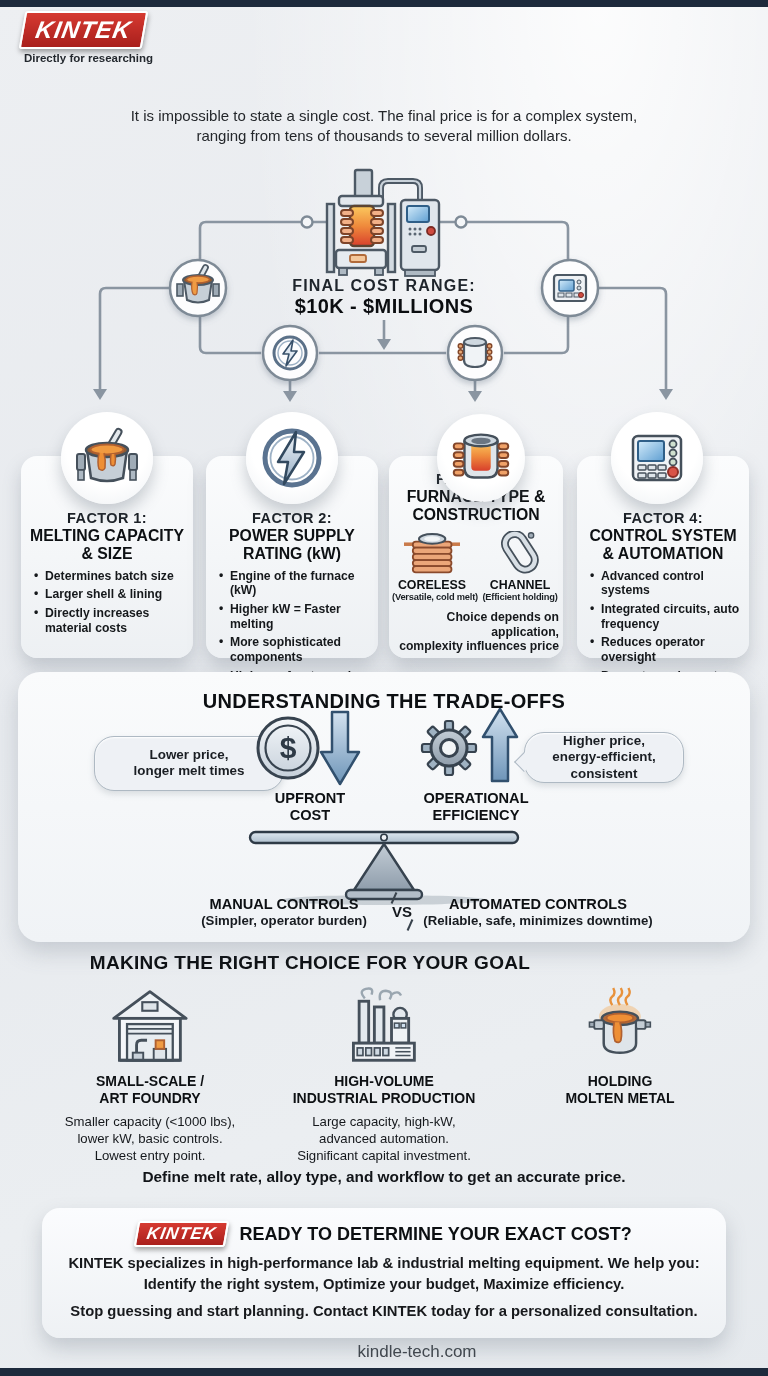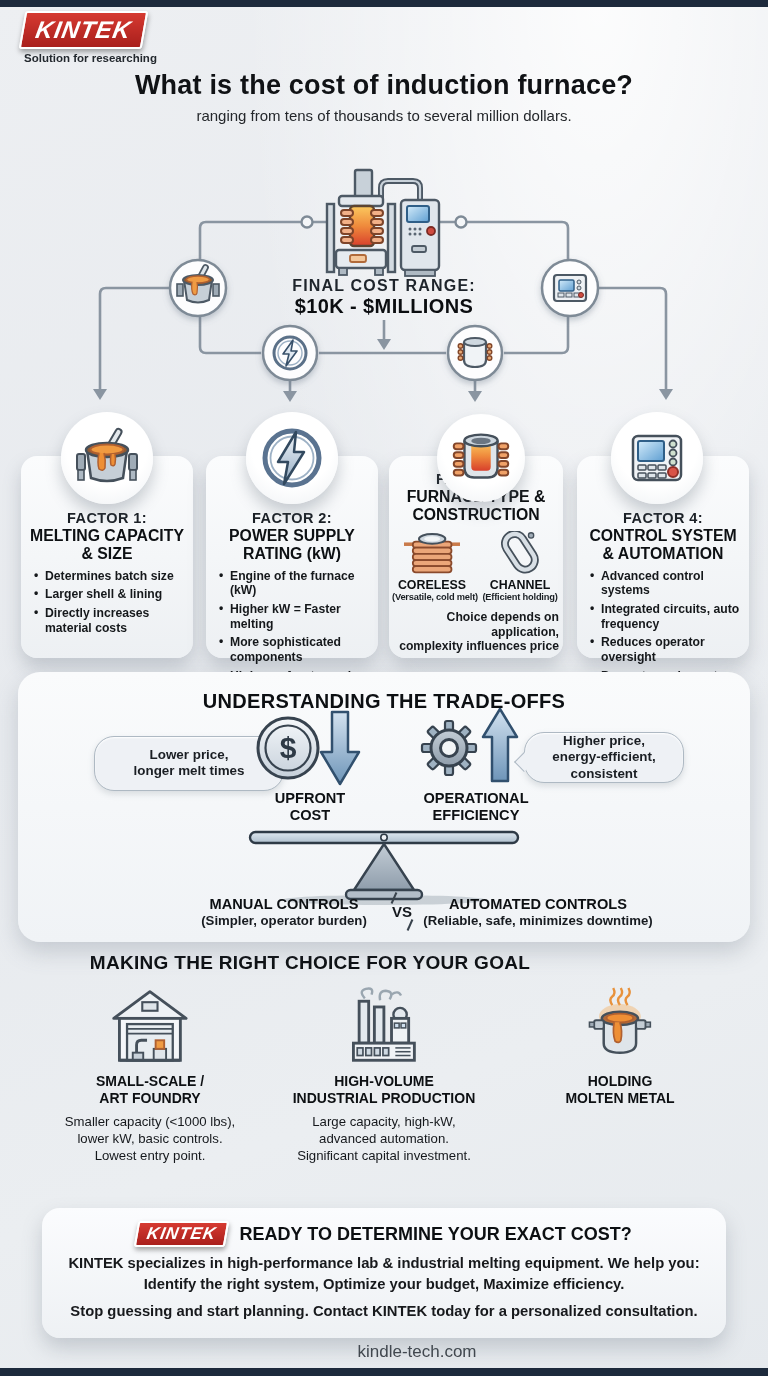--- a/index.html
+++ b/index.html
@@ -114,25 +114,25 @@
 </head>
 <body>
 
 <div class="page">
   <div class="bar bar-top"></div>
 
   <header class="brand">
     <div class="logo-badge">
       <span>KINTEK</span>
     </div>
-    <div class="tagline">Solution for researching</div>
+    <div class="tagline">Directly for researching</div>
   </header>
 
-  <h1 class="main-title">What is the cost of induction furnace?</h1>
   <p class="subtitle">
+    <span>It is impossible to state a single cost. The final price is for a complex system,</span>
     <span>ranging from tens of thousands to several million dollars.</span>
   </p>
 
   <svg class="diagram" viewBox="0 0 768 256" aria-hidden="true">
     <defs>
       <linearGradient id="gGlow" x1="0" y1="0" x2="0" y2="1">
         <stop offset="0" stop-color="#fbc95e"></stop>
           <stop offset=".5" stop-color="#ef8a3c"></stop>
           <stop offset="1" stop-color="#d8402c"></stop>
       </linearGradient>
@@ -565,20 +565,21 @@
       <rect x="61" y="36" width="10" height="9" rx="2" fill="#c3ccd4" stroke="#45505b" stroke-width="2"></rect>
       <rect x="12" y="38" width="5" height="5" fill="#9fabb6" stroke="#45505b" stroke-width="1.6"></rect>
       <rect x="71" y="38" width="5" height="5" fill="#9fabb6" stroke="#45505b" stroke-width="1.6"></rect>
     </svg>
     <div class="gcol-title">
       <span>HOLDING</span>
       <span>MOLTEN METAL</span>
     </div>
   </div>
 
+  <div class="footnote">Define melt rate, alloy type, and workflow to get an accurate price.</div>
 
   <section class="cta">
     <div class="cta-head">
       <div class="logo-badge">
         <span>KINTEK</span>
       </div>
       <div class="cta-title">READY TO DETERMINE YOUR EXACT COST?</div>
     </div>
     <div class="cta-line cta-line1">KINTEK specializes in high-performance lab &amp; industrial melting equipment. We help you:</div>
     <div class="cta-line cta-line2">Identify the right system,  Optimize your budget,  Maximize efficiency.</div>

